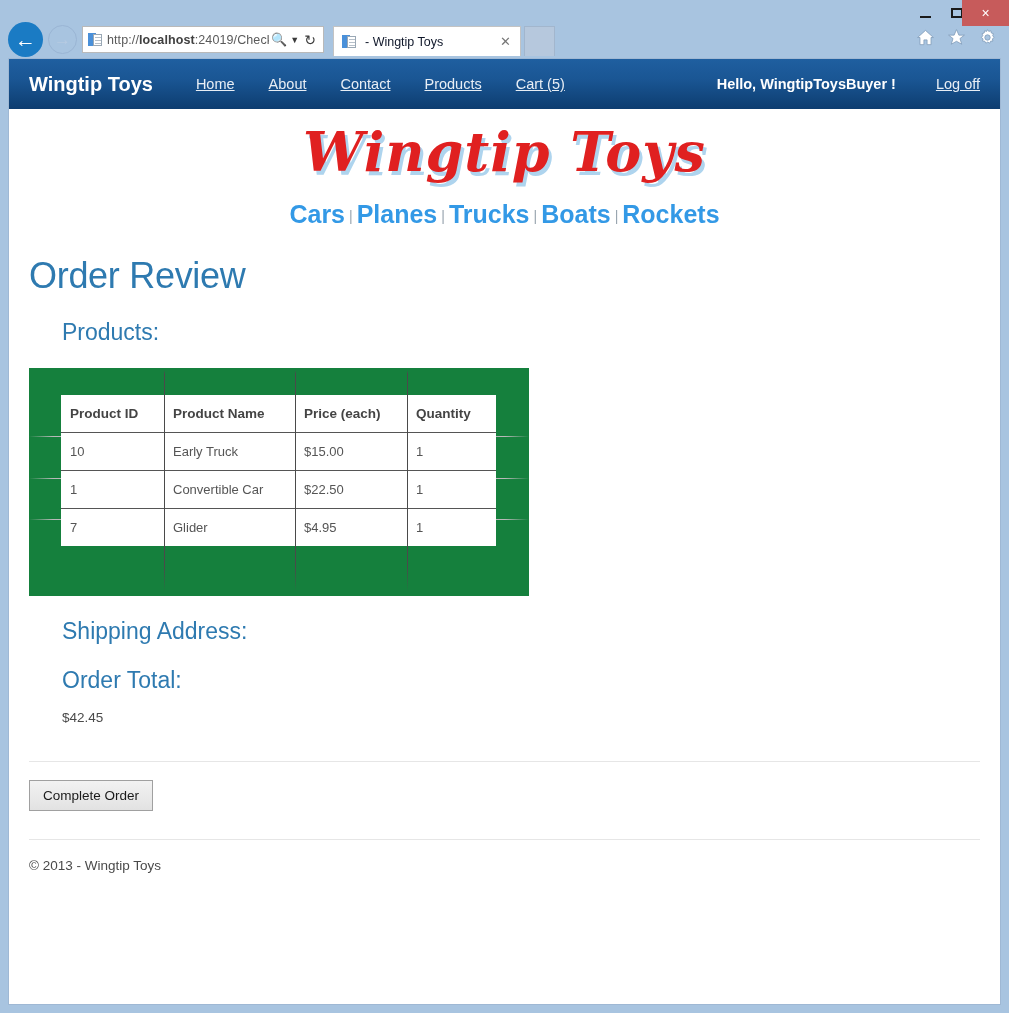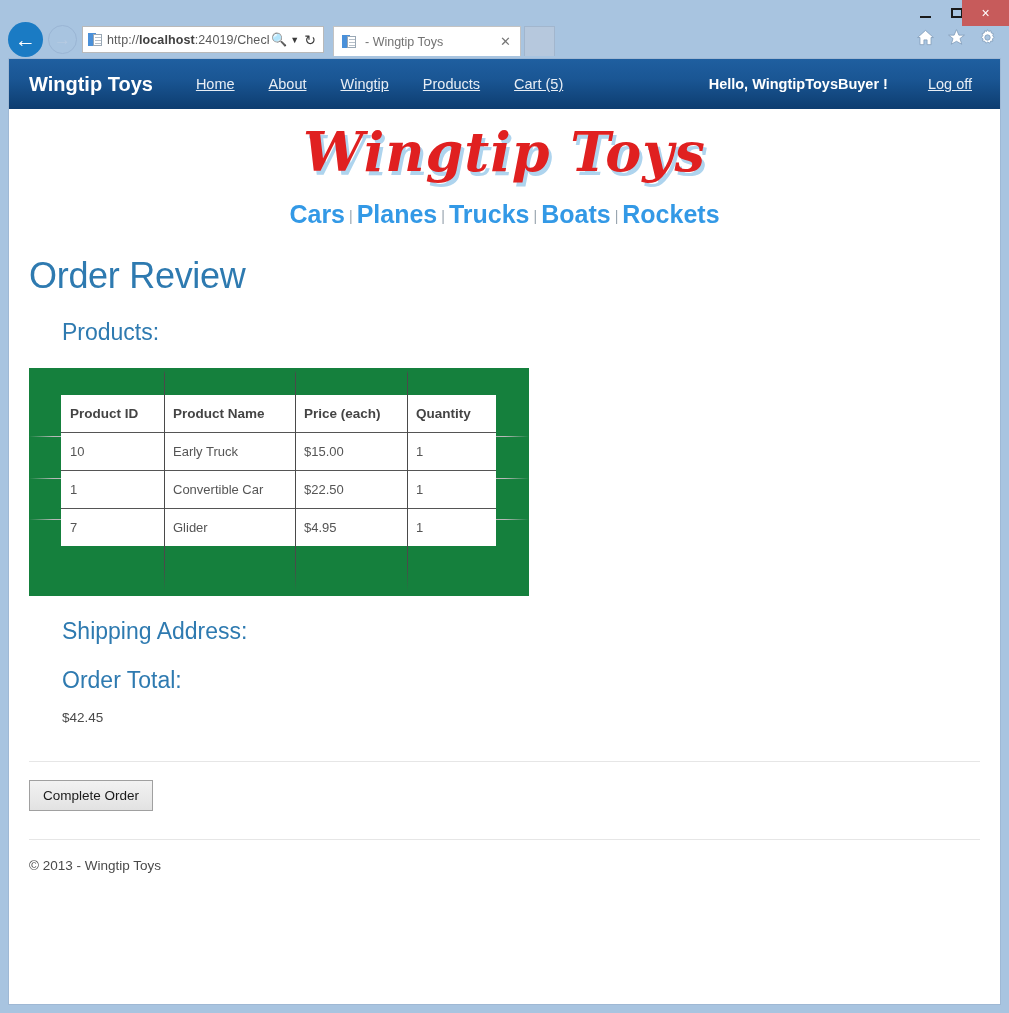--- a/index.html
+++ b/index.html
@@ -91,21 +91,21 @@
   .addr-caret  { color: #3a3a3a; font-size: 9px; margin: 0 4px 0 1px; }
   .addr-refresh{ color: #3a3a3a; font-size: 14px; margin: 0 4px 0 1px; }
 
   .tab {
     position: absolute; left: 333px; top: 26px;
     width: 188px; height: 30px;
     background: #fff; border: 1px solid #c3c3c3; border-bottom: none;
     display: flex; align-items: center; padding: 0 6px;
   }
   .tab-title {
-    flex: 1 1 auto; font-size: 12.5px; color: #737373;
+    flex: 1 1 auto; font-size: 12.5px; color: #0f172a;
     white-space: nowrap; overflow: hidden; margin-left: 4px;
   }
   .tab-close { color: #767676; font-size: 13px; padding: 0 3px; }
   .tab-new {
     position: absolute; left: 524px; top: 26px;
     width: 31px; height: 30px;
     background: #b6c8dd; border: 1px solid #a2b6cd; border-bottom: none;
   }
 
   .chrome-icons {
@@ -139,21 +139,21 @@
     color: #e8eef5; font-size: 14.5px;
     padding: 0 17px; white-space: nowrap;
   }
   .nav-right {
     margin-left: auto; display: flex; align-items: center;
   }
   .nav-greet {
     color: #fff; font-size: 14.5px; font-weight: 700;
     white-space: nowrap; margin-right: 40px;
   }
-  .nav-logoff { color: #e8eef5; font-size: 14.5px; white-space: nowrap; margin-right: 8px; }
+  .nav-logoff { color: #e8eef5; font-size: 14.5px; white-space: nowrap; margin-right: 0; }
 
   .content { padding: 0 20px; position: relative; }
 
   .logo {
     text-align: center;
     padding-top: 14px;
     font-family: "DejaVu Serif", serif;
     font-style: italic;
     font-size: 54px;
     font-weight: 700;
@@ -331,21 +331,21 @@
     </div>
   </div>
 
   <div class="page">
 
     <div class="navbar">
       <div class="brand">Wingtip Toys</div>
       <div class="navlinks">
         <a class="navlink" href="#">Home</a>
         <a class="navlink" href="#">About</a>
-        <a class="navlink" href="#">Wingtip</a>
+        <a class="navlink" href="#">Contact</a>
         <a class="navlink" href="#">Products</a>
         <a class="navlink" href="#">Cart (5)</a>
       </div>
       <div class="nav-right">
         <span class="nav-greet">Hello, WingtipToysBuyer !</span>
         <a class="nav-logoff" href="#">Log off</a>
       </div>
     </div>
 
     <div class="content">

